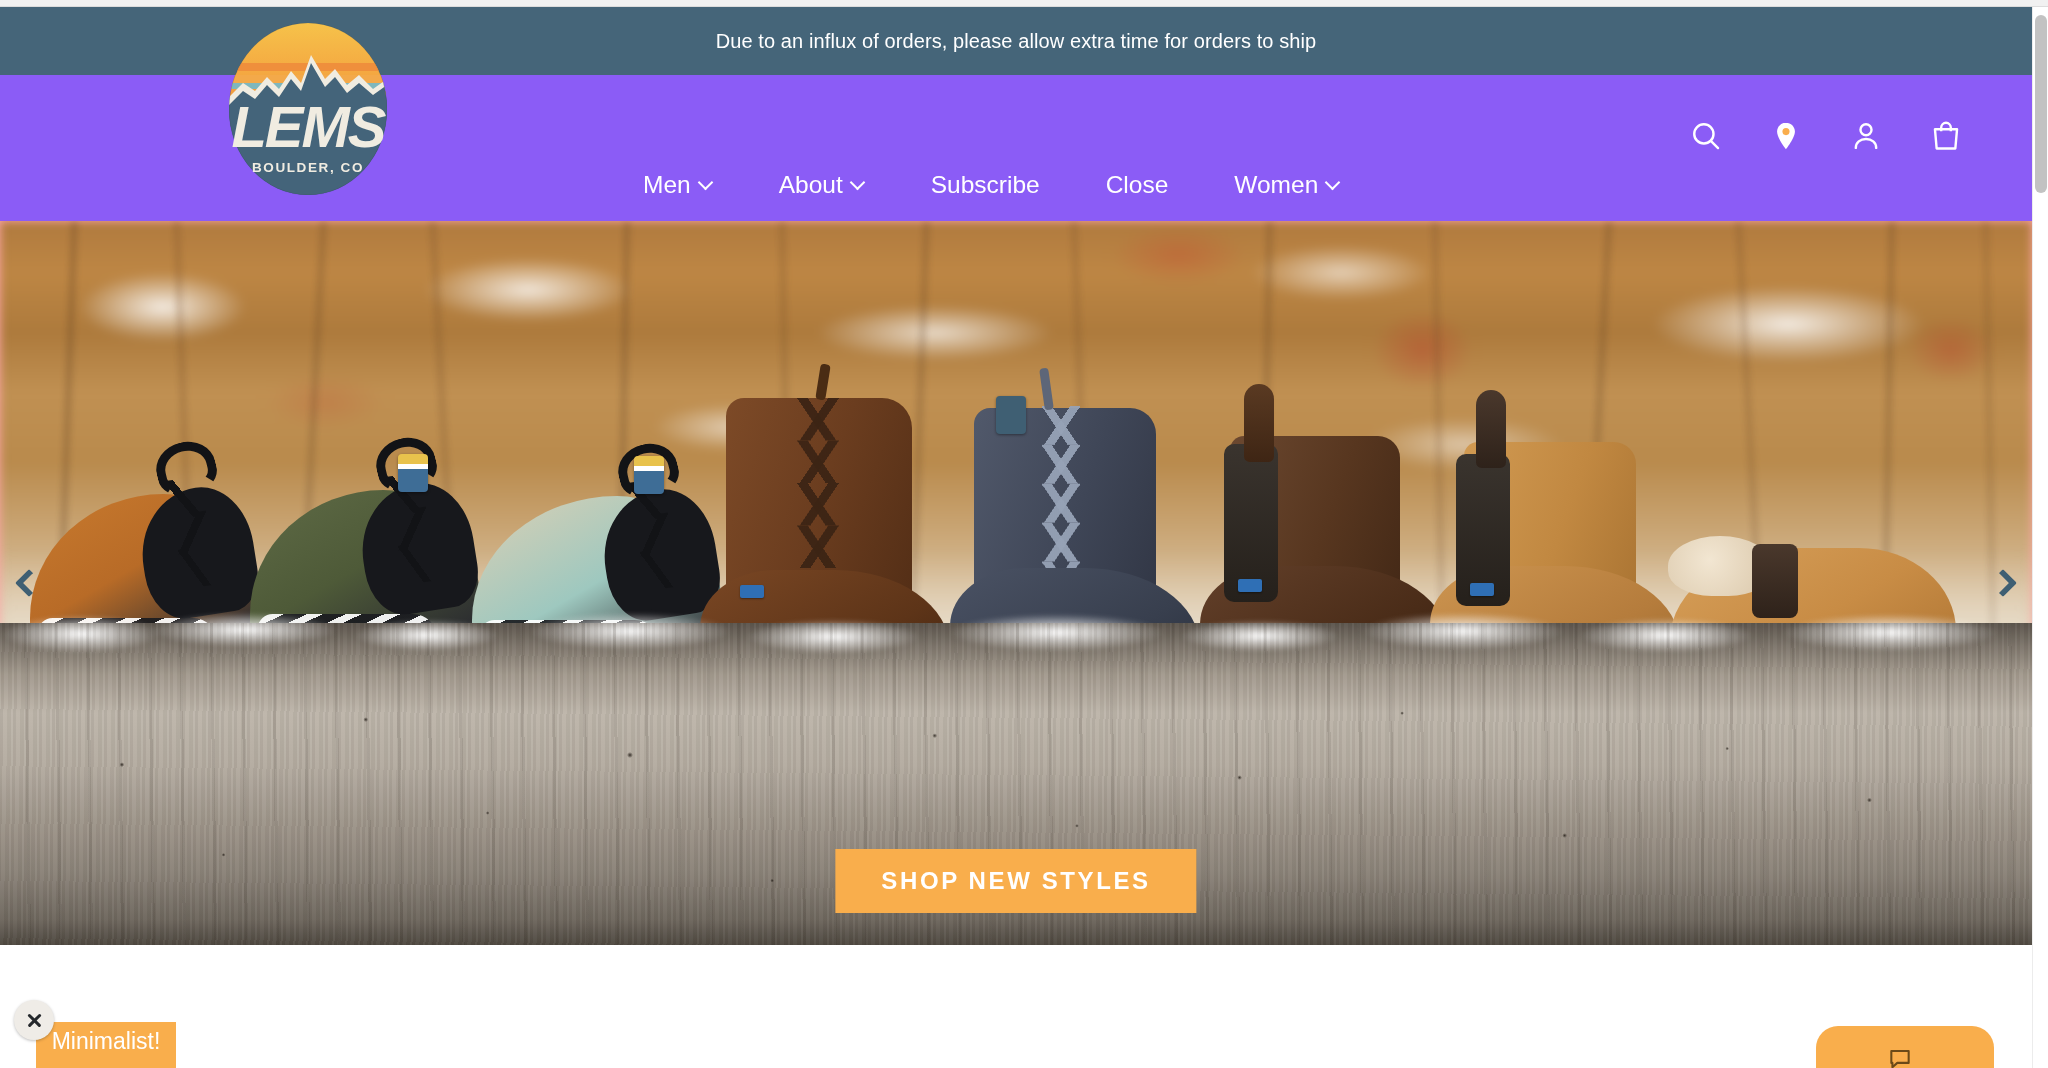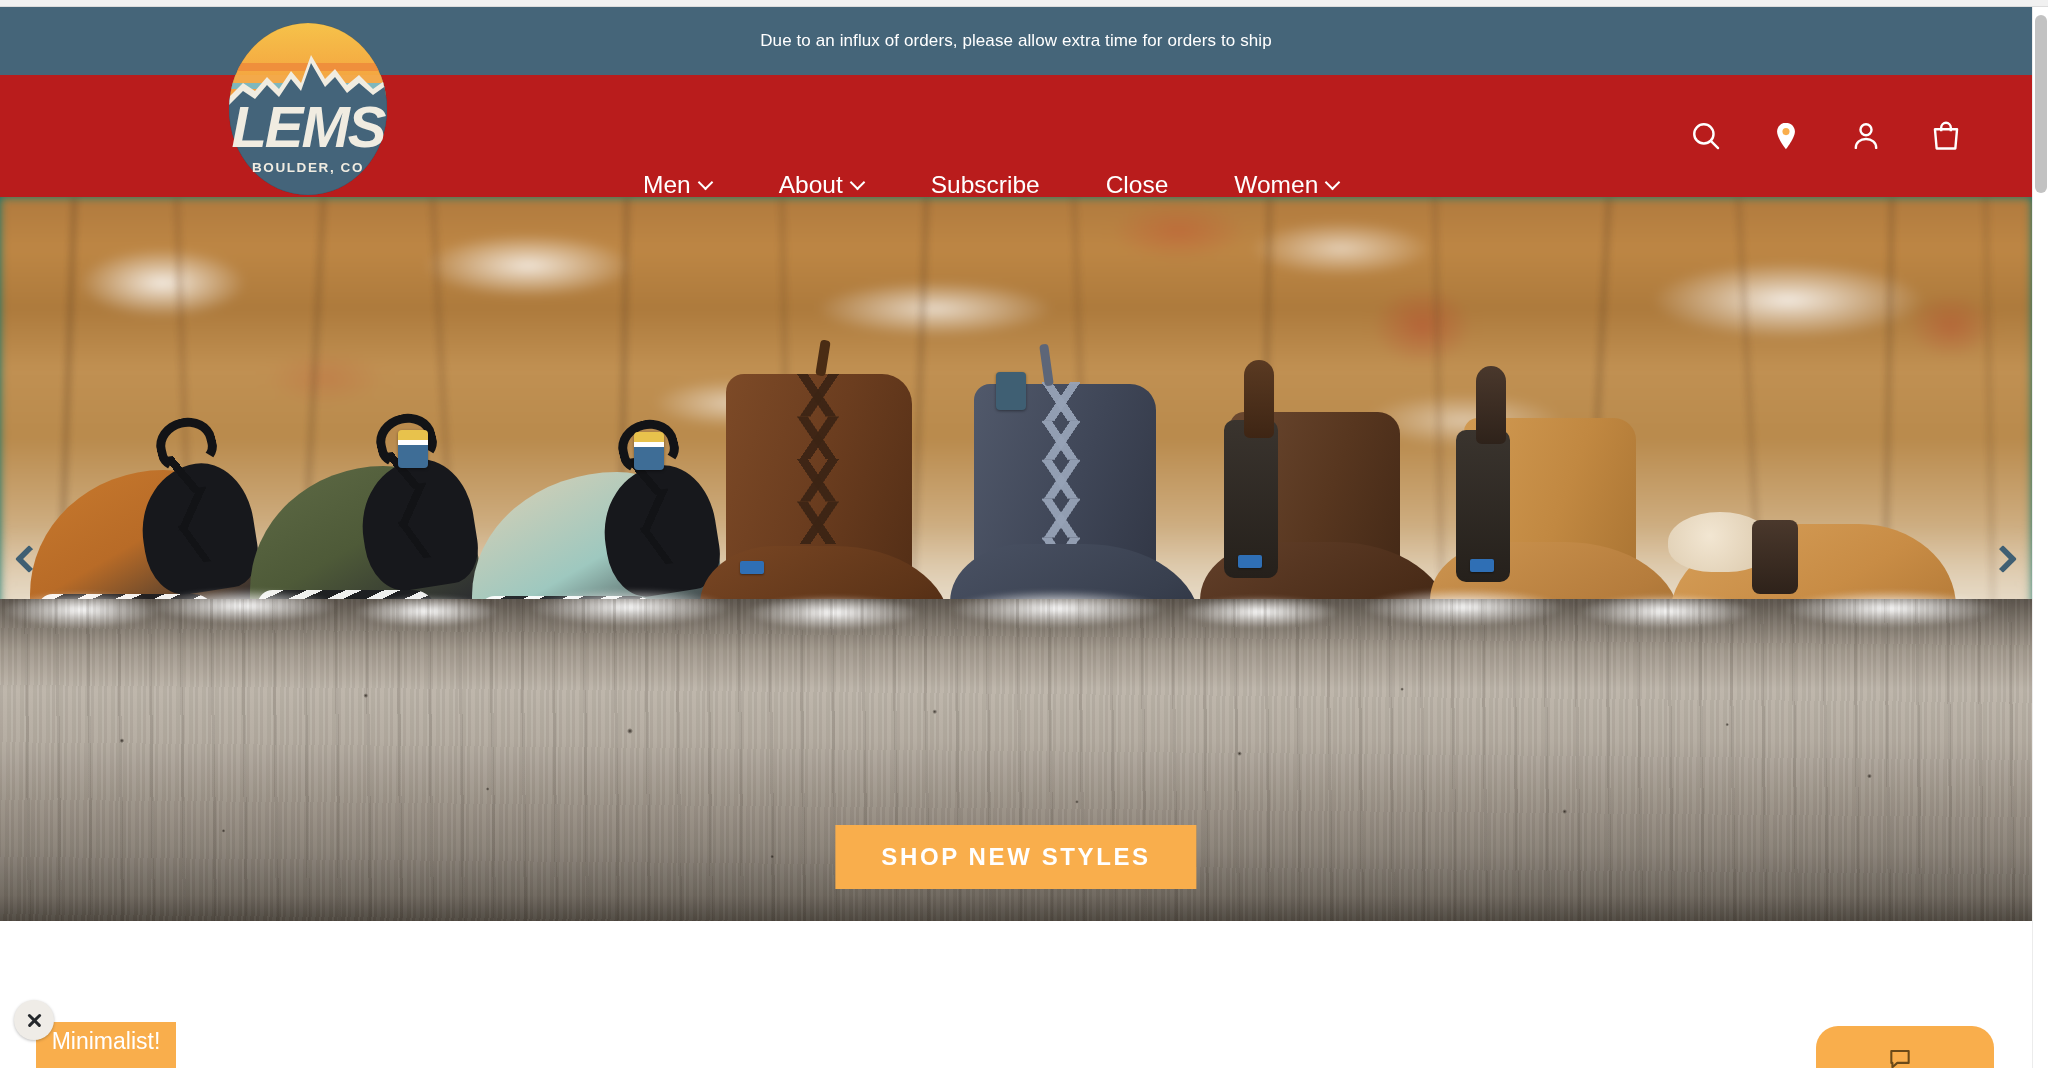--- a/index.html
+++ b/index.html
@@ -46,32 +46,32 @@
     width: 100%;
     height: 68px;
     background: #456579;
     display: flex;
     align-items: center;
     justify-content: center;
     z-index: 30;
   }
   .announcement-text {
     color: #ffffff;
-    font-size: 17px;
+    font-size: 20px;
     font-weight: 400;
     letter-spacing: 0.1px;
     white-space: nowrap;
   }
 
   
   .site-header {
     position: relative;
     width: 100%;
-    height: 122px;
-    background: #b91c1c;
+    height: 146px;
+    background: #8b5cf6;
     z-index: 30;
   }
 
   
   .logo-badge {
     position: absolute;
     left: 229px;
     top: -52px;
     width: 158px;
     height: 172px;
@@ -137,21 +137,21 @@
     cursor: pointer;
   }
   .hicon svg { display: block; }
 
   
   .hero {
     position: relative;
     width: 100%;
     height: 724px;
     overflow: hidden;
-    background: #0f766e;
+    background: #fca5a5;
   }
 
   .hero-photo {
     position: absolute;
     inset: 0;
     overflow: hidden;
   }
 
   
   .bg-brush {

